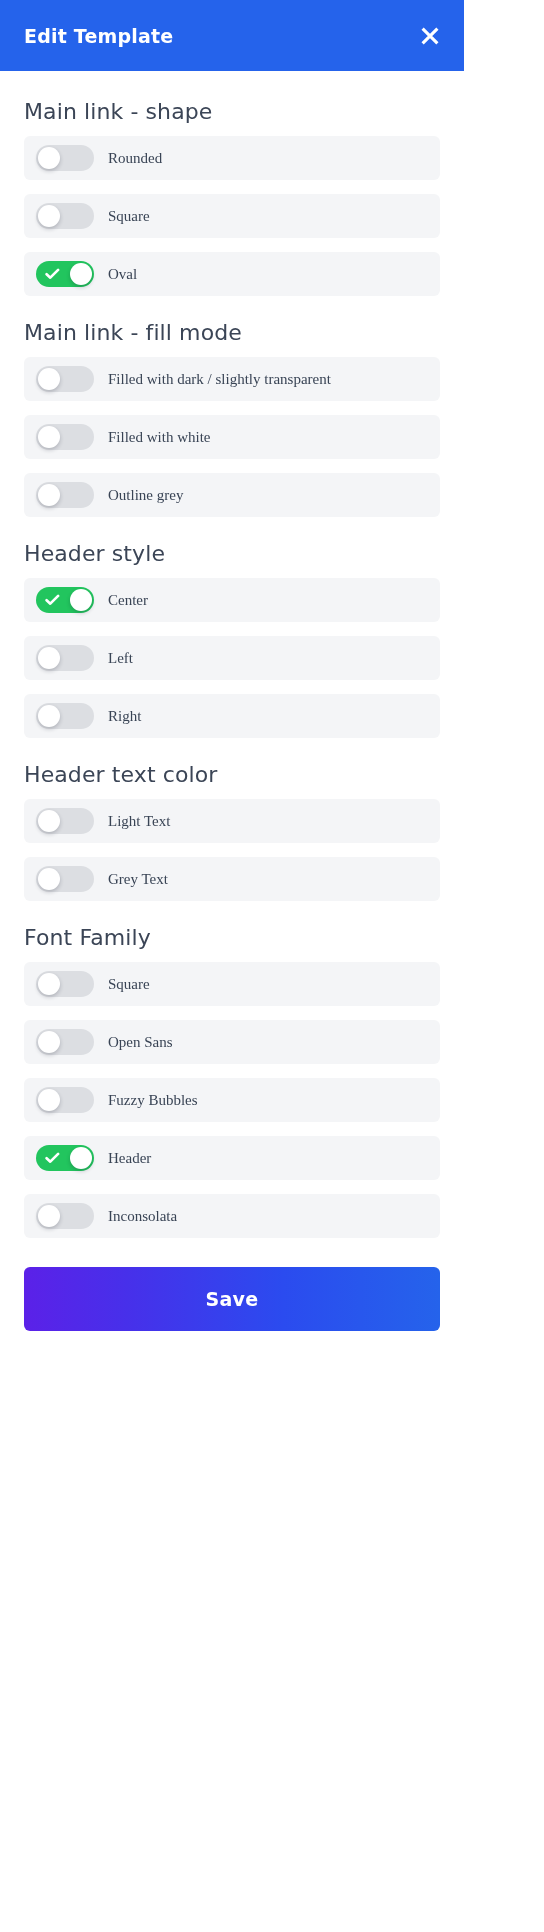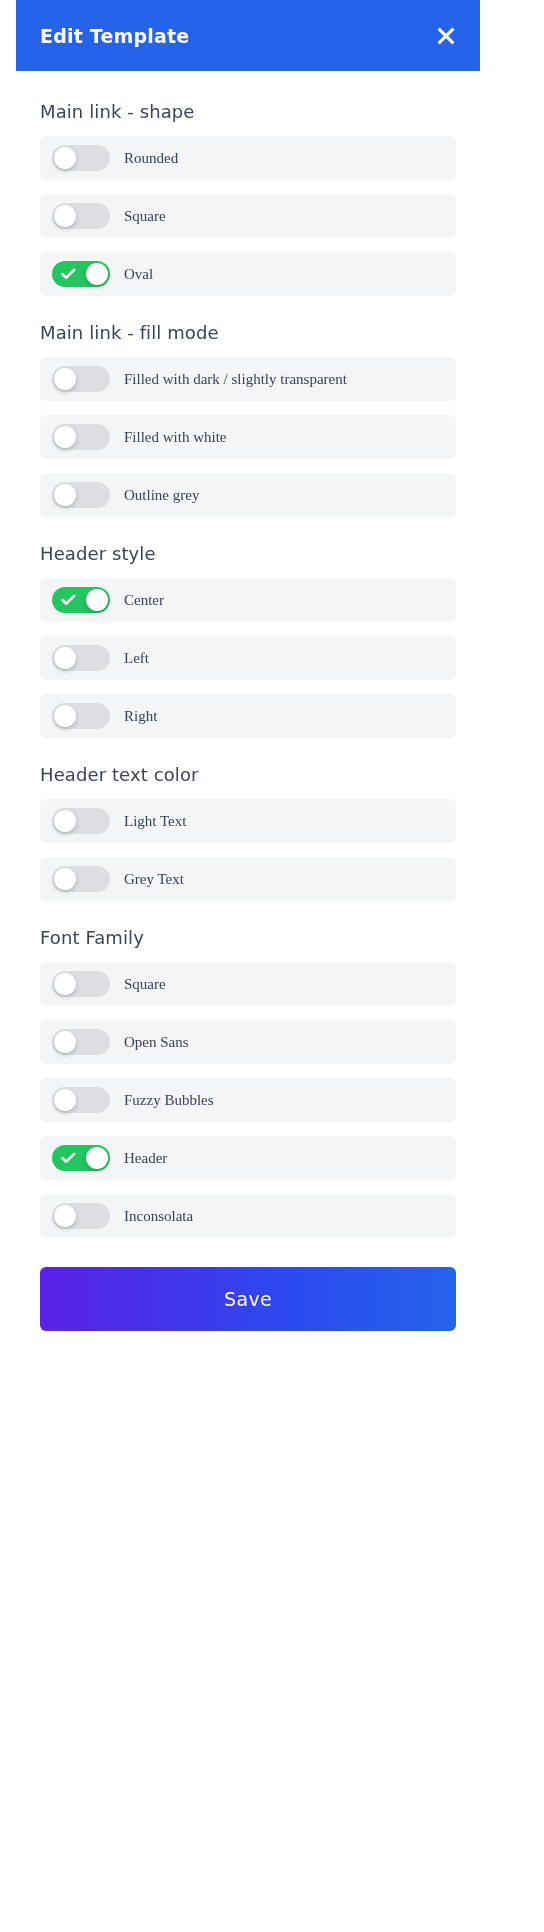--- a/index.html
+++ b/index.html
@@ -14,21 +14,20 @@
     font-family: "DejaVu Sans", "Liberation Sans", sans-serif;
     -webkit-font-smoothing: antialiased;
   }
 
   .modal {
     width: 464px;
     min-height: 1932px;
     background: #ffffff;
     position: relative;
     overflow: hidden;
-    margin-left: 16px;
   }
 
   
   .modal-header {
     height: 71px;
     background: #2563eb;
     display: flex;
     align-items: center;
     position: relative;
   }
@@ -72,21 +71,21 @@
     margin: 0;
   }
   .section + .section {
     margin-top: 27px;
   }
   .section:first-child {
     padding-top: 31px;
   }
 
   .section-title {
-    font-size: 18px;
+    font-size: 22px;
     color: #3b4556;
     font-weight: normal;
     letter-spacing: 0.1px;
     margin: 0 0 14px 0;
     line-height: 20px;
   }
 
   .option-row {
     background: #f4f5f7;
     border-radius: 6px;
@@ -160,21 +159,21 @@
   .save-button {
     display: block;
     width: 100%;
     height: 64px;
     border: none;
     border-radius: 6px;
     background: linear-gradient(90deg, #5b21e8 0%, #4730ea 25%, #2b4bef 62%, #2563eb 100%);
     color: #ffffff;
     font-family: "DejaVu Sans", "Liberation Sans", sans-serif;
     font-size: 19px;
-    font-weight: normal;
+    font-weight: bold;
     letter-spacing: 0.3px;
     cursor: pointer;
   }
 </style>
 </head>
 <body>
 
 <div class="modal">
 
   <div class="modal-header">

